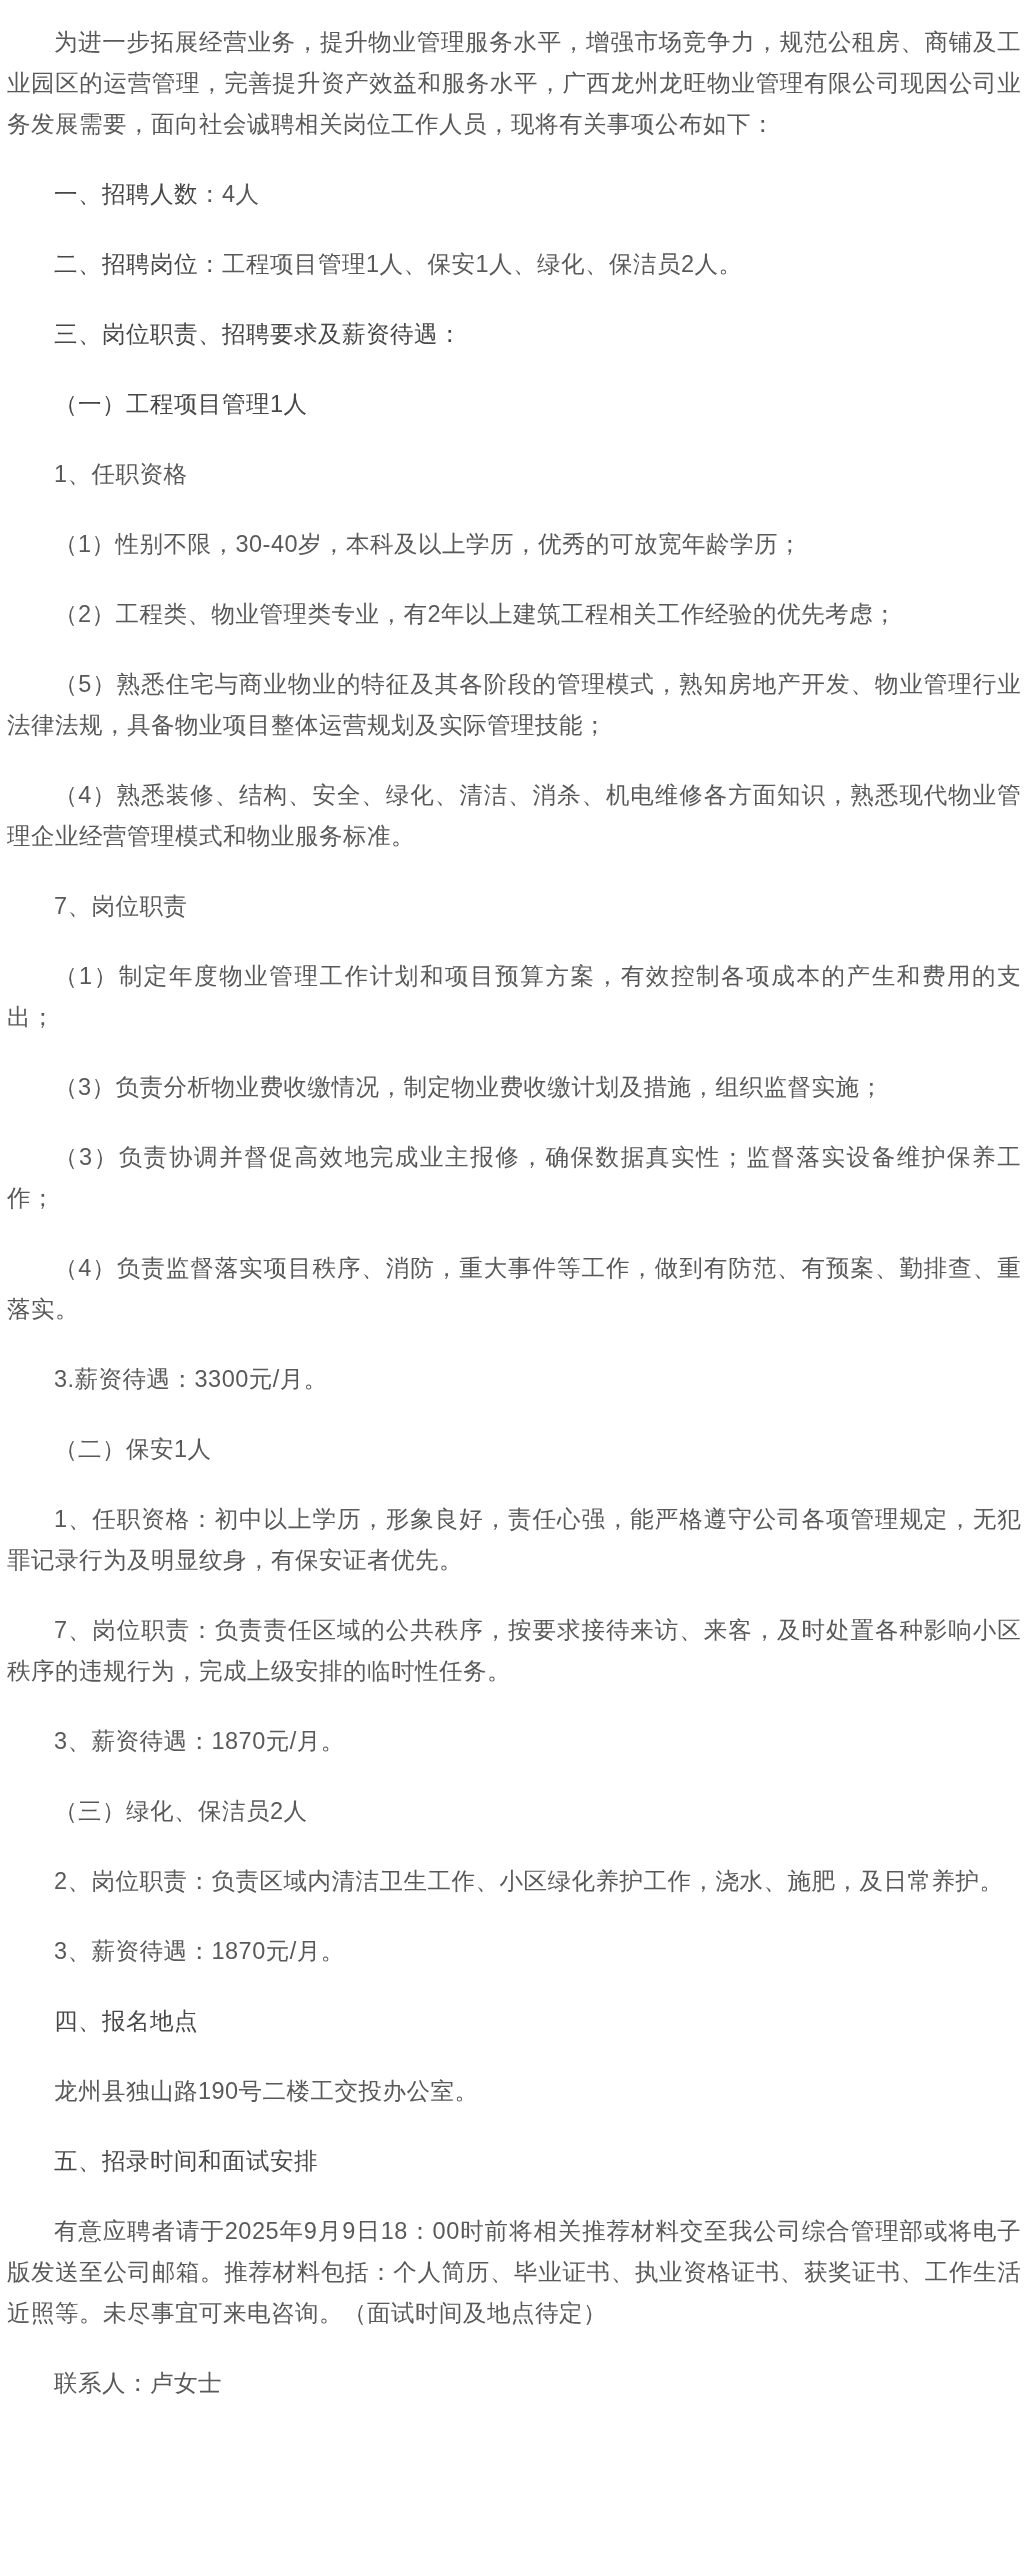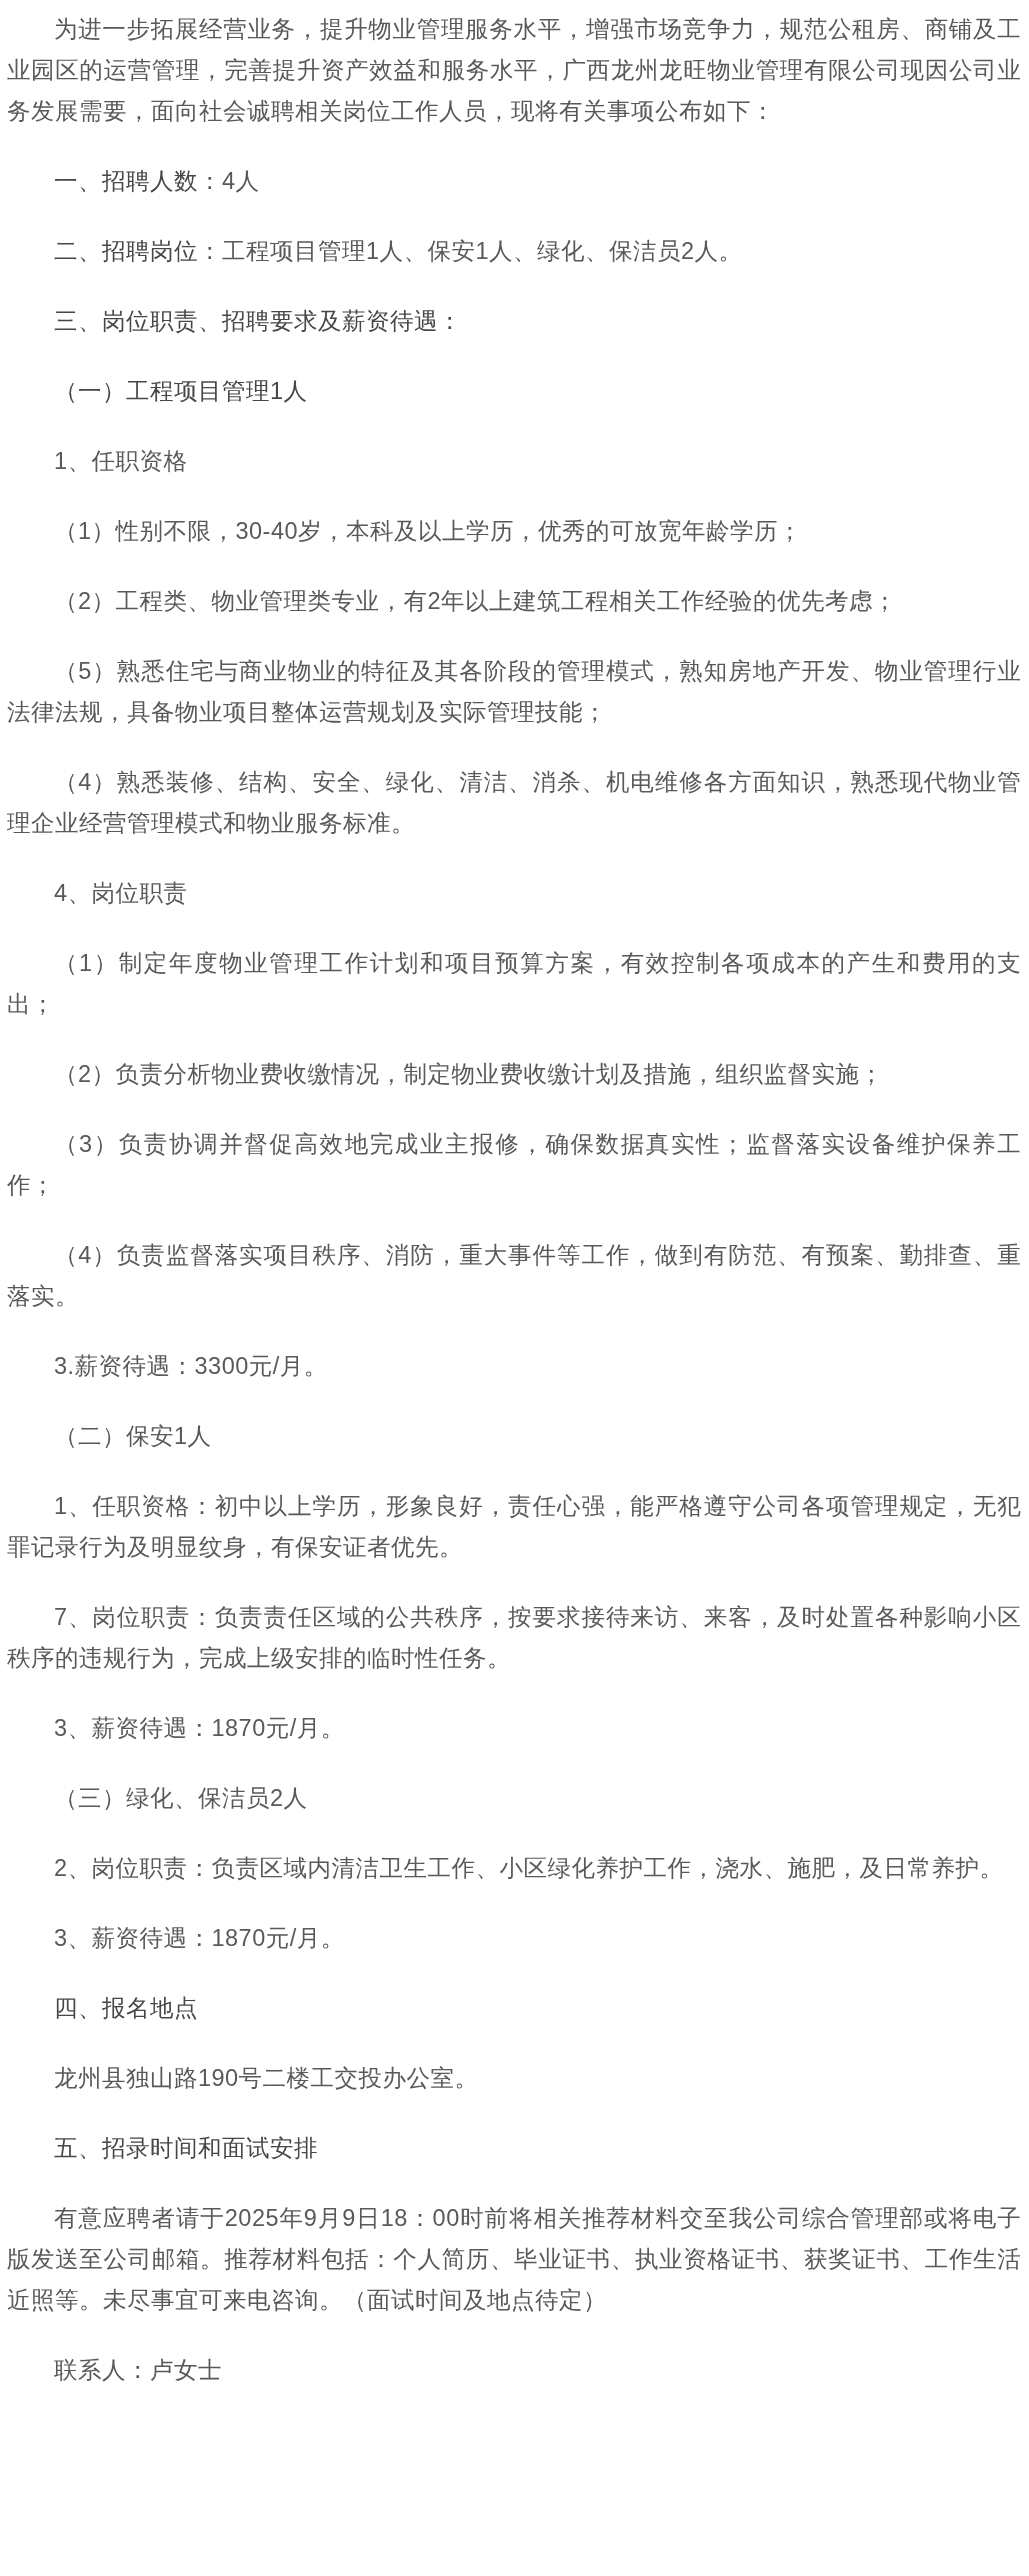--- a/index.html
+++ b/index.html
@@ -17,21 +17,21 @@
     box-sizing: border-box;
     width: 1029px;
     padding: 8.8px 7.8px 29px 6.9px;
     font-size: 23.5px;
     line-height: 41px;
     color: #595959;
     letter-spacing: 0.5px;
     text-align: justify;
   }
   .para {
-    margin: 0 0 29px 0;
+    margin: 13px 0 29px 0;
     text-indent: 2em;
     word-break: break-word;
   }
   .para strong {
     font-weight: normal;
     color: #474747;
   }
 </style>
 </head>
 <body style="background: rgb(255, 255, 255);">
@@ -40,23 +40,23 @@
     <p class="para"><span>为进一步拓展经营业务，提升物业管理服务水平，增强市场竞争力，规范公租房、商铺及工业园区的运营管理，完善提升资产效益和服务水平，广西龙州龙旺物业管理有限公司现因公司业务发展需要，面向社会诚聘相关岗位工作人员，现将有关事项公布如下：</span></p>
     <p class="para"><strong style="color: rgb(71, 71, 71);">一、招聘人数</strong><span>：4人</span></p>
     <p class="para"><strong style="color: rgb(71, 71, 71);">二、招聘岗位</strong><span>：工程项目管理1人、保安1人、绿化、保洁员2人。</span></p>
     <p class="para"><strong style="color: rgb(71, 71, 71);">三、岗位职责、招聘要求及薪资待遇：</strong></p>
     <p class="para"><strong style="color: rgb(71, 71, 71);">（一）工程项目管理1人</strong></p>
     <p class="para"><span>1、任职资格</span></p>
     <p class="para"><span>（1）性别不限，30-40岁，本科及以上学历，优秀的可放宽年龄学历；</span></p>
     <p class="para"><span>（2）工程类、物业管理类专业，有2年以上建筑工程相关工作经验的优先考虑；</span></p>
     <p class="para"><span>（5）熟悉住宅与商业物业的特征及其各阶段的管理模式，熟知房地产开发、物业管理行业法律法规，具备物业项目整体运营规划及实际管理技能；</span></p>
     <p class="para"><span>（4）熟悉装修、结构、安全、绿化、清洁、消杀、机电维修各方面知识，熟悉现代物业管理企业经营管理模式和物业服务标准。</span></p>
-    <p class="para"><span>4、岗位职责</span></p>
+    <p class="para"><span>7、岗位职责</span></p>
     <p class="para"><span>（1）制定年度物业管理工作计划和项目预算方案，有效控制各项成本的产生和费用的支出；</span></p>
-    <p class="para"><span>（2）负责分析物业费收缴情况，制定物业费收缴计划及措施，组织监督实施；</span></p>
+    <p class="para"><span>（3）负责分析物业费收缴情况，制定物业费收缴计划及措施，组织监督实施；</span></p>
     <p class="para"><span>（3）负责协调并督促高效地完成业主报修，确保数据真实性；监督落实设备维护保养工作；</span></p>
     <p class="para"><span>（4）负责监督落实项目秩序、消防，重大事件等工作，做到有防范、有预案、勤排查、重落实。</span></p>
     <p class="para"><span>3.薪资待遇：3300元/月。</span></p>
     <p class="para"><span>（二）保安1人</span></p>
     <p class="para"><span>1、任职资格：初中以上学历，形象良好，责任心强，能严格遵守公司各项管理规定，无犯罪记录行为及明显纹身，有保安证者优先。</span></p>
     <p class="para"><span>7、岗位职责：负责责任区域的公共秩序，按要求接待来访、来客，及时处置各种影响小区秩序的违规行为，完成上级安排的临时性任务。</span></p>
     <p class="para"><span>3、薪资待遇：1870元/月。</span></p>
     <p class="para"><span>（三）绿化、保洁员2人</span></p>
     <p class="para"><span>2、岗位职责：负责区域内清洁卫生工作、小区绿化养护工作，浇水、施肥，及日常养护。</span></p>
     <p class="para"><span>3、薪资待遇：1870元/月。</span></p>

